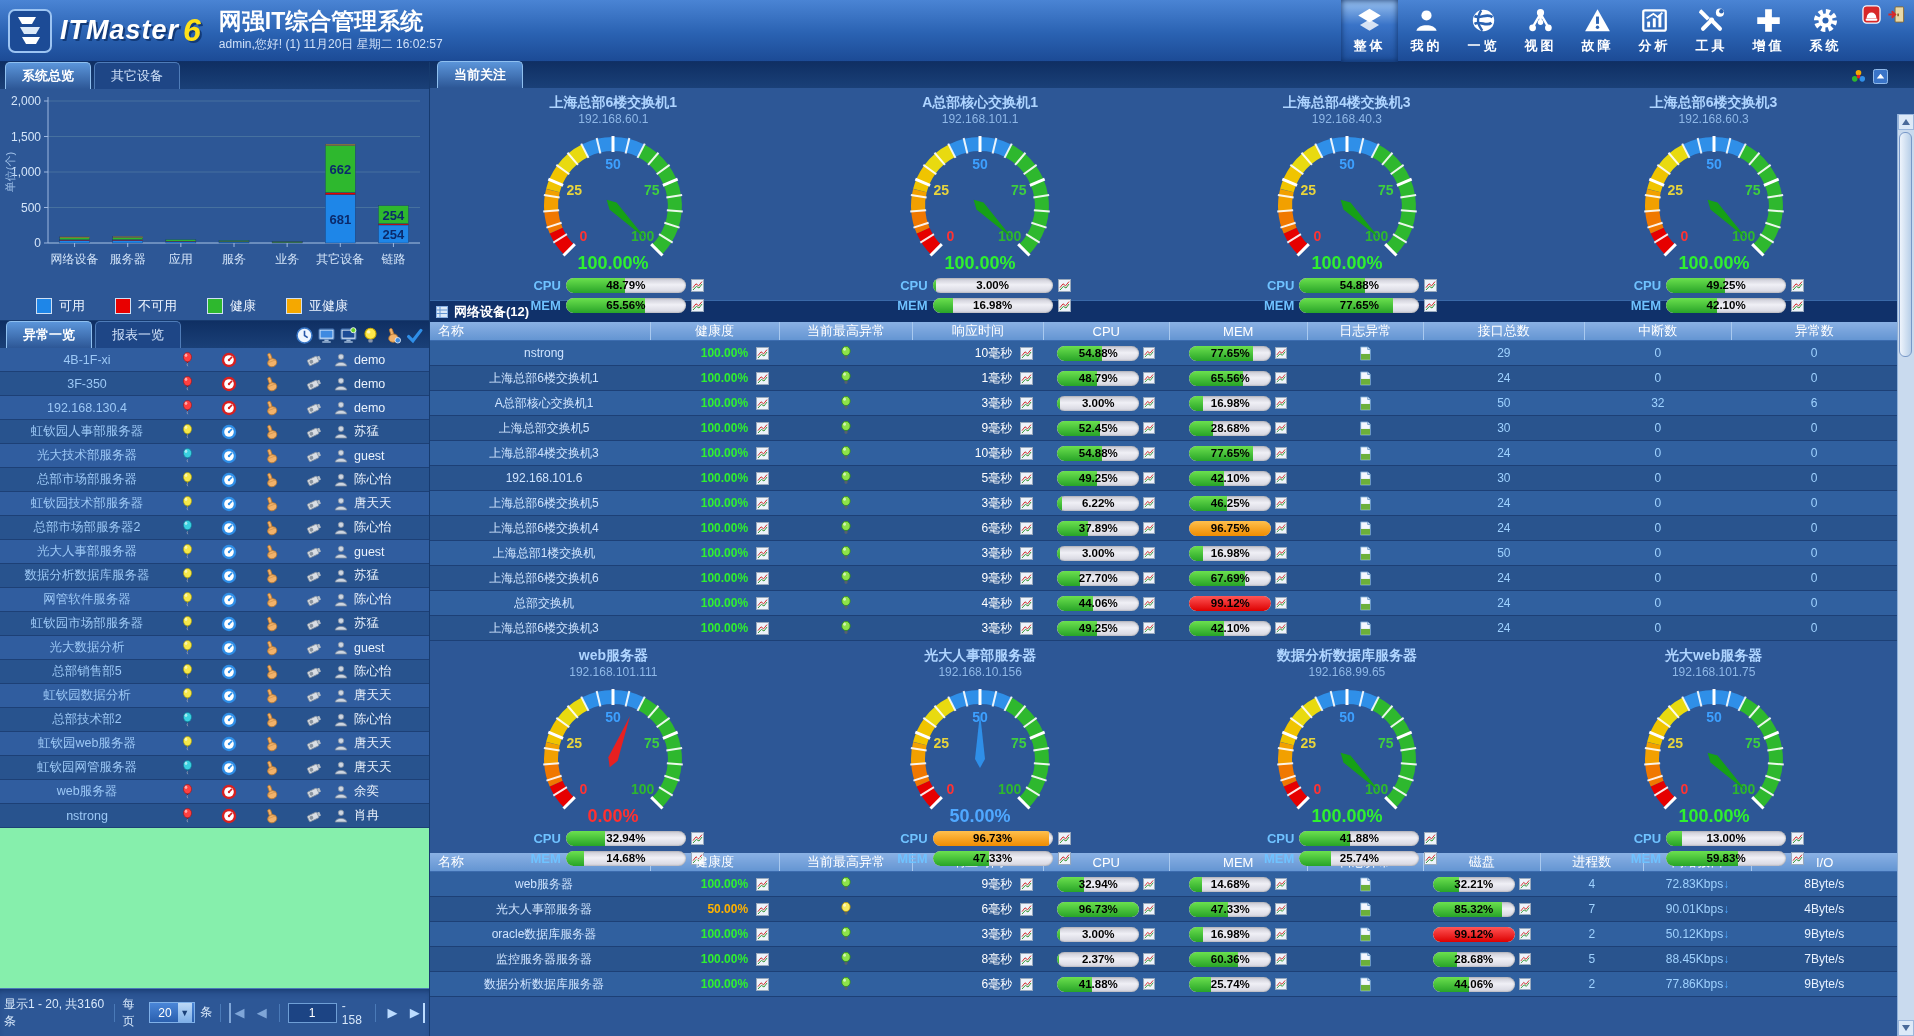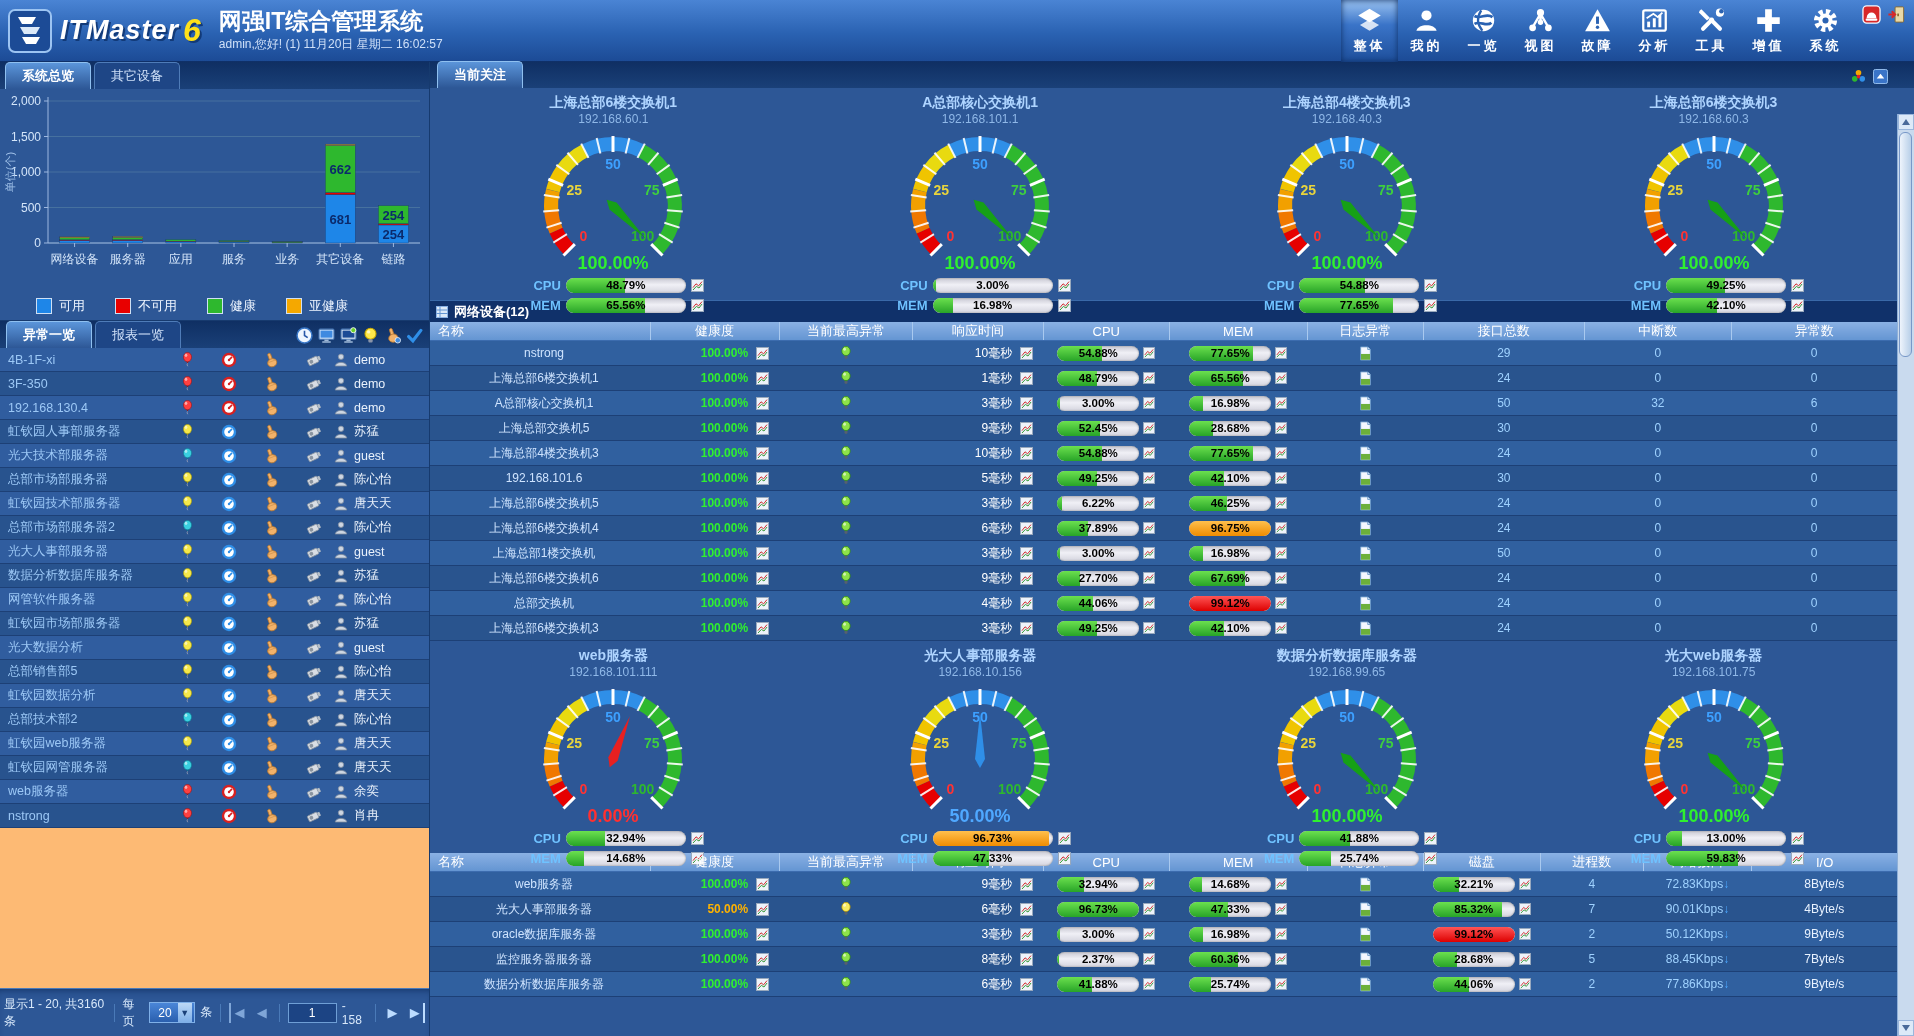--- a/index.html
+++ b/index.html
@@ -47,21 +47,21 @@
   .chart-panel { height:232px; border-bottom:1px solid #173a6e; padding-top:2px; }
   .legend { height:32px; display:flex; align-items:center; padding-left:36px; gap:30px; }
   .legend-item { display:flex; align-items:center; gap:7px; font-size:13px; color:#eef5ff; }
   .legend-swatch { width:16px; height:16px; border:1px solid #cfe0f4; }
 
   .tabbar2 { height:27px; background:linear-gradient(#0f2f63,#1a4078); display:flex;
     align-items:flex-end; padding:0 6px; gap:3px; }
   .list-toolbar { margin-left:auto; display:flex; align-items:center; gap:5px; padding-bottom:4px; }
   .list-toolbar .ico { width:17px; height:17px; cursor:pointer; }
 
-  .alert-list { flex:1; background:#fdba74; overflow:hidden; }
+  .alert-list { flex:1; background:#86efac; overflow:hidden;text-align:center; }
   .alert-row { height:24px; display:grid; grid-template-columns:166px 42px 42px 42px 42px 1fr;
     align-items:center; border-bottom:1px solid #1d4076; cursor:pointer; }
   .alert-row:nth-child(odd) { background:#305d9f; }
   .alert-row:nth-child(even) { background:#28538e; }
   .alert-name { padding-left:8px; color:#9cc8f6; font-size:12.5px; white-space:nowrap;
     overflow:hidden; }
   .alert-cell { display:flex; justify-content:center; }
   .alert-owner { display:flex; align-items:center; gap:6px; color:#eaf2fc; font-size:12.5px; }
 
   .pager { height:48px; margin-top:auto; border-top:1px solid #4a7ab8; background:#2d5796;

